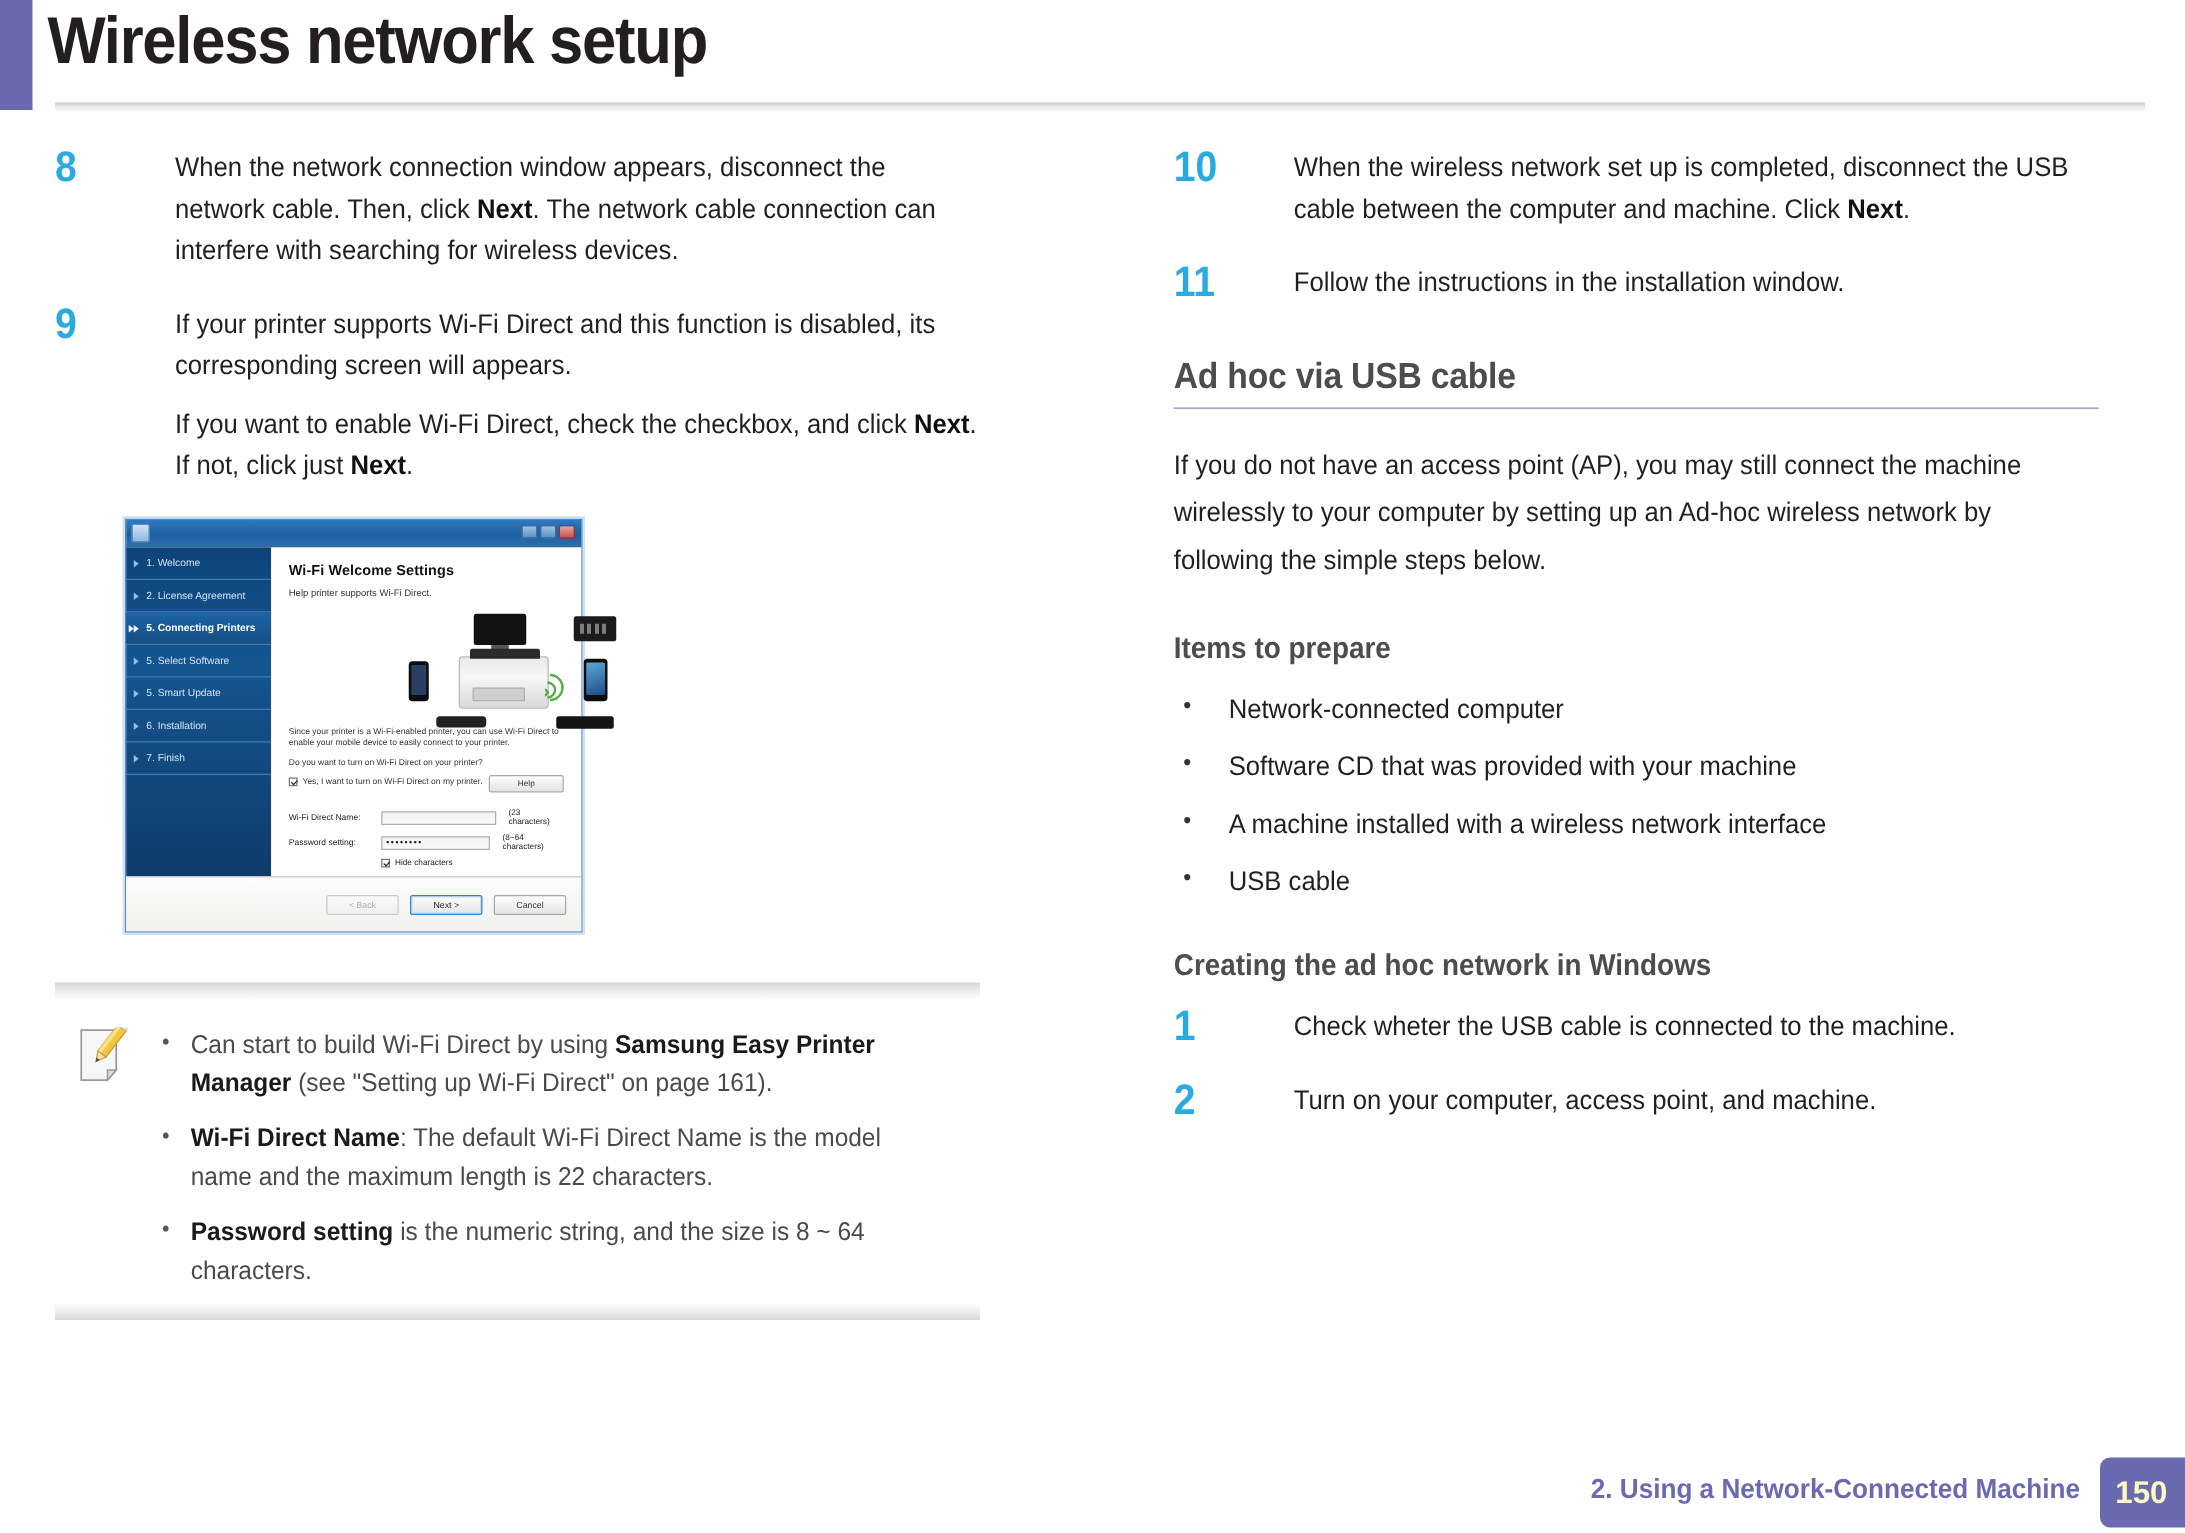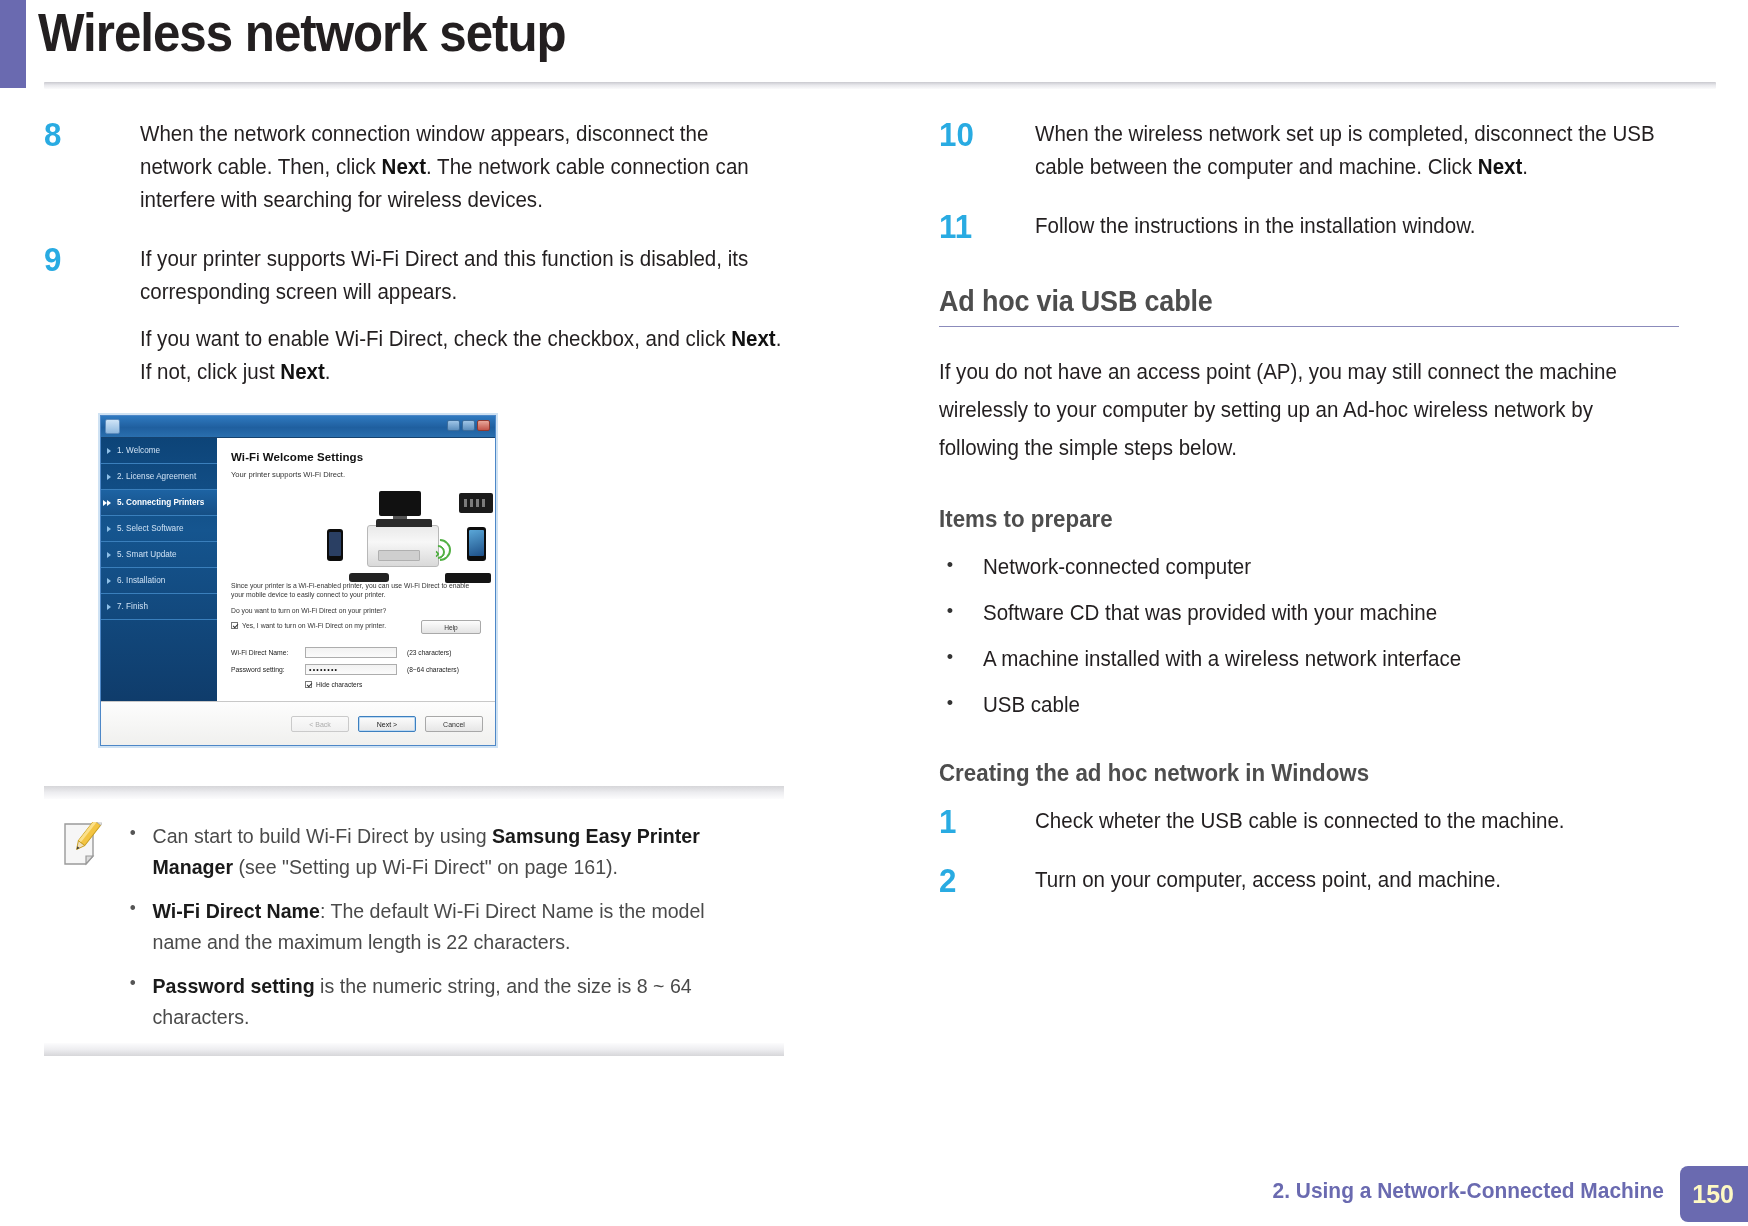--- a/index.html
+++ b/index.html
@@ -118,21 +118,21 @@
   .note-list li:last-child { margin-bottom: 0; }
   .note-list li:before {
     content: "\2022"; position: absolute; left: 8px; top: -2px;
     font-size: 18px; color: #555;
   }
   .note-list b { color: #1a1a1a; font-weight: bold; }
 
   
   .shot-wrap { margin-top: 22px; margin-left: 56px; }
   .shot {
-    position: relative; width: 396px; height: 331px;
+    position: relative; width: 366px; height: 331px;
     background: #fff; border: 1px solid #4d87c7;
     box-shadow: 0 0 0 2px #cfe2f3;
   }
   .shot-titlebar {
     position: absolute; left: 0; top: 0; width: 100%; height: 22px;
     background: linear-gradient(to bottom, #2f79bf 0%, #1f5f9f 55%, #2a6fae 100%);
     border-bottom: 1px solid #15426f;
   }
   .shot-tb-icon {
     position: absolute; left: 4px; top: 3px; width: 15px; height: 15px;
@@ -330,21 +330,21 @@
             <span>6. Installation</span>
           </div>
           <div class="shot-side-item">
             <span class="dot"></span>
             <span>7. Finish</span>
           </div>
         </div>
 
         <div class="shot-main">
           <div class="shot-h1">Wi-Fi Welcome Settings</div>
-          <div class="shot-sub">Your printer supports Wi-Fi Direct.</div>
+          <div class="shot-sub">Help printer supports Wi-Fi Direct.</div>
 
           <div class="shot-art">
             <div class="dev screen"></div>
             <div class="dev tv"></div>
             <div class="dev phoneL"></div>
             <div class="printer"></div>
             <div class="wifi-arc">
                 <i></i>
                 <i></i>
                 <i></i>

